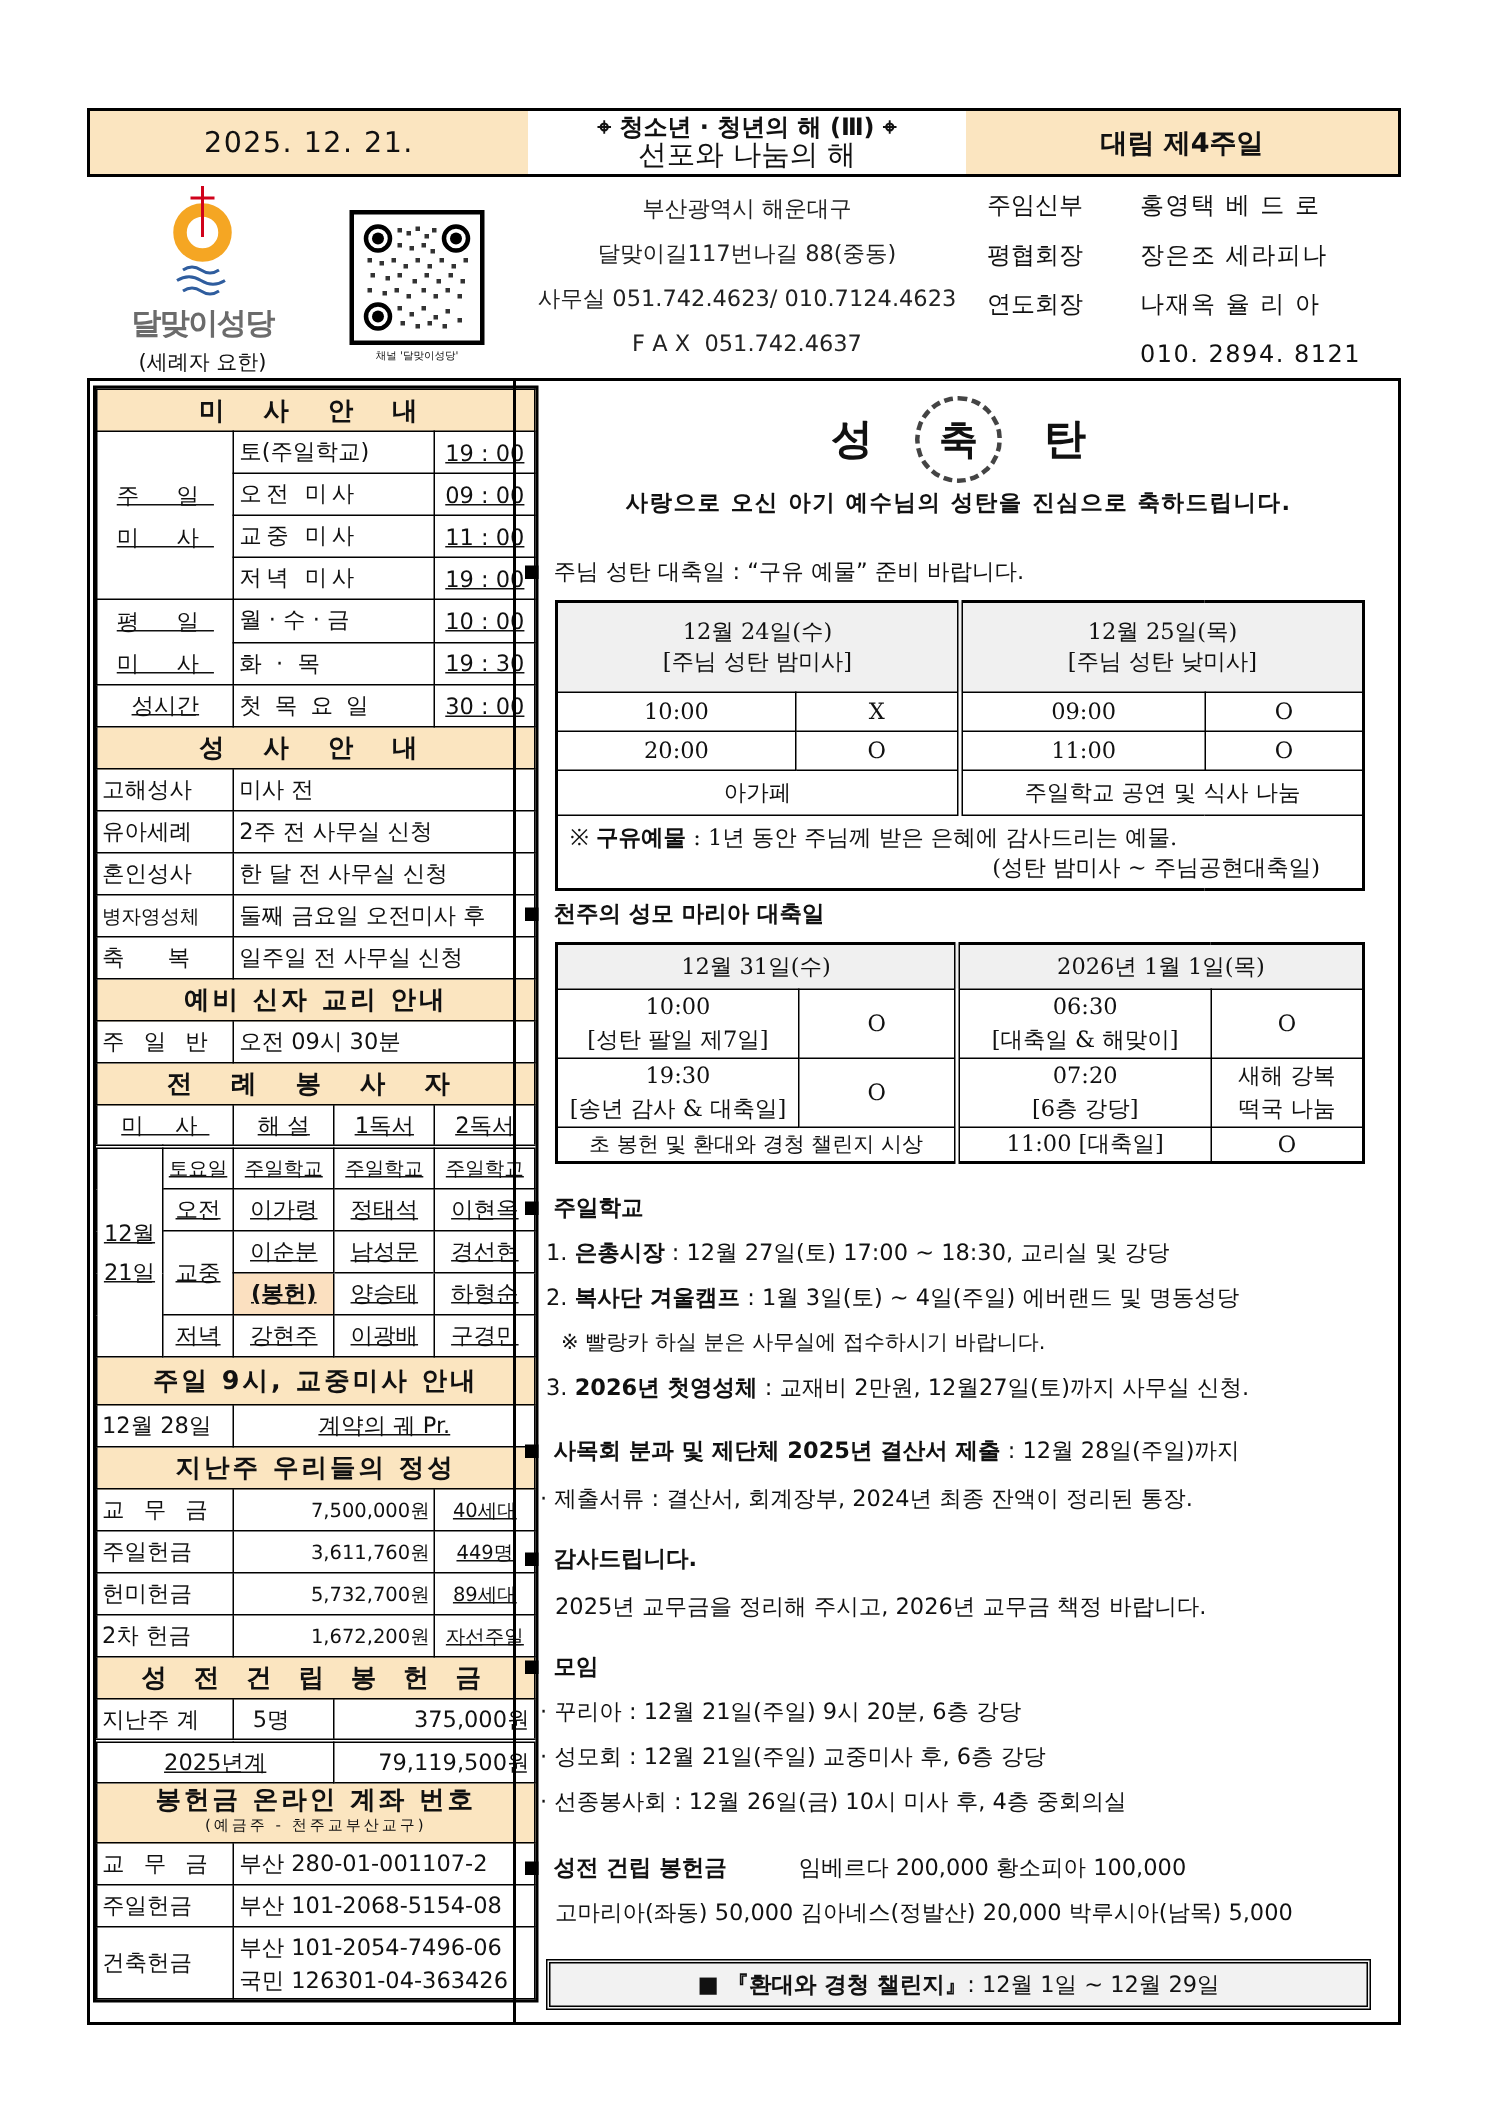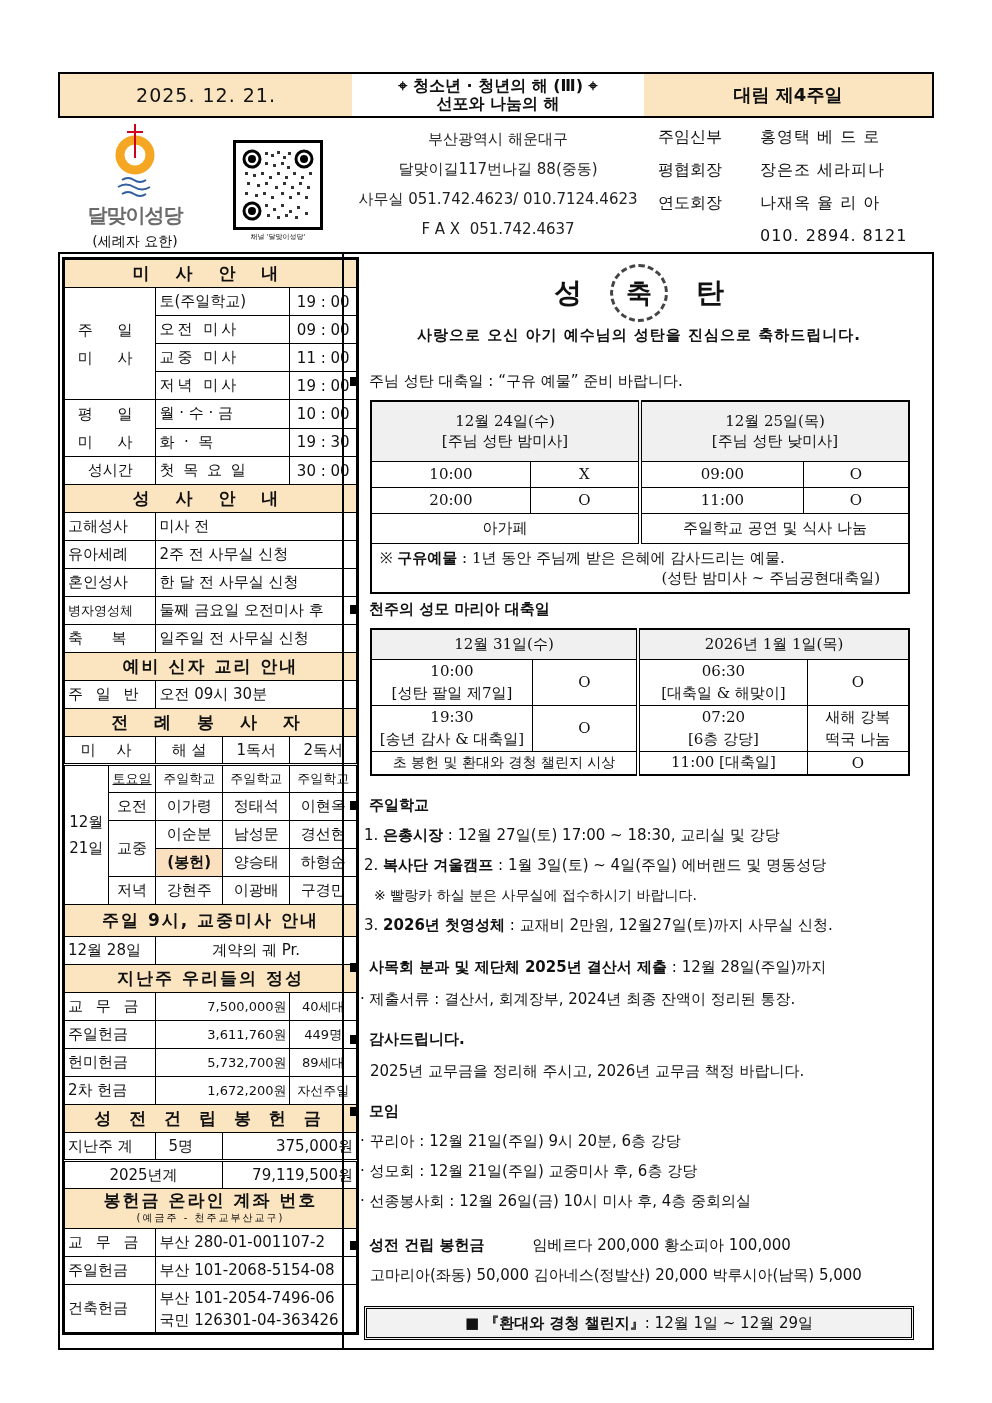--- a/index.html
+++ b/index.html
@@ -5,21 +5,21 @@
   * { box-sizing: border-box; margin: 0; padding: 0; }
   html, body { width: 992px; height: 1403px; background: #fff; }
   body { font-family: "DejaVu Sans", "Liberation Sans", sans-serif; color: #111; position: relative; }
   .serif { font-family: "DejaVu Serif", "Liberation Serif", serif; }
 
   
   .topbar { position: absolute; left: 58px; top: 72px; width: 876px; height: 46px; border: 2px solid #000; background: #fbe5c0; display: flex; }
   .topbar .date { width: 292px; display: flex; align-items: center; justify-content: center; font-size: 19px; letter-spacing: 1px; }
   .topbar .mid { width: 292px; background: #fff; display: flex; flex-direction: column; align-items: center; justify-content: center; line-height: 1.1; }
   .topbar .mid .t1 { font-size: 16px; font-weight: bold; }
-  .topbar .mid .t2 { font-size: 16px; font-weight: bold; }
+  .topbar .mid .t2 { font-size: 19px; font-weight: normal; }
   .topbar .week { flex: 1; display: flex; align-items: center; justify-content: center; font-size: 18px; font-weight: bold; }
 
   
   .info { position: absolute; left: 58px; top: 118px; width: 876px; height: 134px; }
   .logo { position: absolute; left: 18px; top: 4px; width: 118px; text-align: center; }
   .logo .mark { width: 118px; height: 80px; position: relative; }
   .logo .name { font-size: 20px; color: #6b6b6b; font-weight: bold; letter-spacing: -1px; }
   .logo .patron { font-size: 14px; margin-top: 4px; }
   .qr { position: absolute; left: 175px; top: 22px; width: 90px; height: 90px; border: 3px solid #000; background: #fff; padding: 5px; }
   .qr-cap { position: absolute; left: 165px; top: 114px; width: 110px; text-align: center; font-size: 7px; }
@@ -29,21 +29,21 @@
   .staff .role { width: 102px; }
   .staff .who { flex: 1; letter-spacing: 1px; }
 
   
   .frame { position: absolute; left: 58px; top: 252px; width: 876px; height: 1098px; border: 2px solid #000; border-top: 2px solid #000; }
   .side { position: absolute; left: 2px; top: 3px; width: 297px; border: 2px solid #000; }
   .side table { width: 100%; border-collapse: collapse; font-size: 15px; }
   .side td { border: 1px solid #000; height: 28px; padding: 0 3px; white-space: nowrap; }
   .hd { background: #fbe5c0; text-align: center; font-weight: bold; font-size: 17px; letter-spacing: 10px; }
   .hd2 { background: #fbe5c0; text-align: center; font-weight: bold; font-size: 17px; letter-spacing: 2px; }
-  .c { text-align: center; }
+  .c { text-align: center; text-decoration: underline; }
   .r { text-align: right; }
   .sm { font-size: 13px; }
   .hl { background: #fbe0c0; font-weight: bold; }
   .dash-b { border-bottom: 1px dashed #000 !important; }
 
   .mainc { position: absolute; left: 282px; top: 0; width: 590px; height: 1094px; border-left: 2px solid #000; }
   .title { position: absolute; left: 0; top: 10px; width: 590px; text-align: center; }
   .title .big { font-size: 28px; font-weight: bold; display: inline-flex; align-items: center; gap: 28px; }
   .wreath { width: 58px; height: 58px; border-radius: 50%; border: 3px dashed #444; display: inline-flex; align-items: center; justify-content: center; font-size: 26px; font-weight: bold; }
   .title .sub { font-size: 15px; font-weight: bold; margin-top: 4px; letter-spacing: 1px; }

